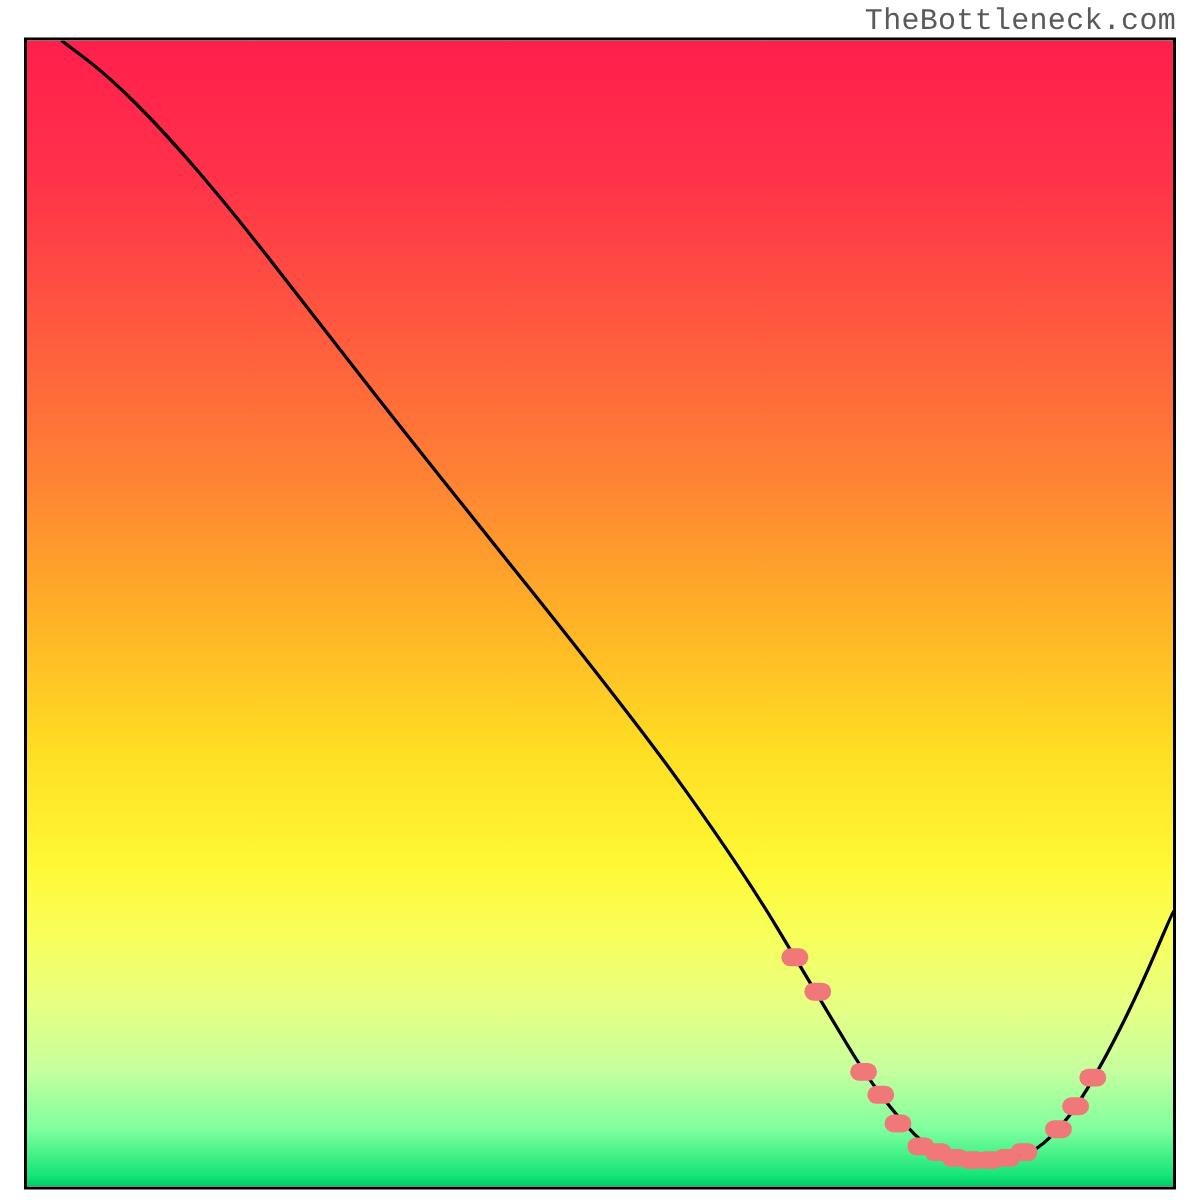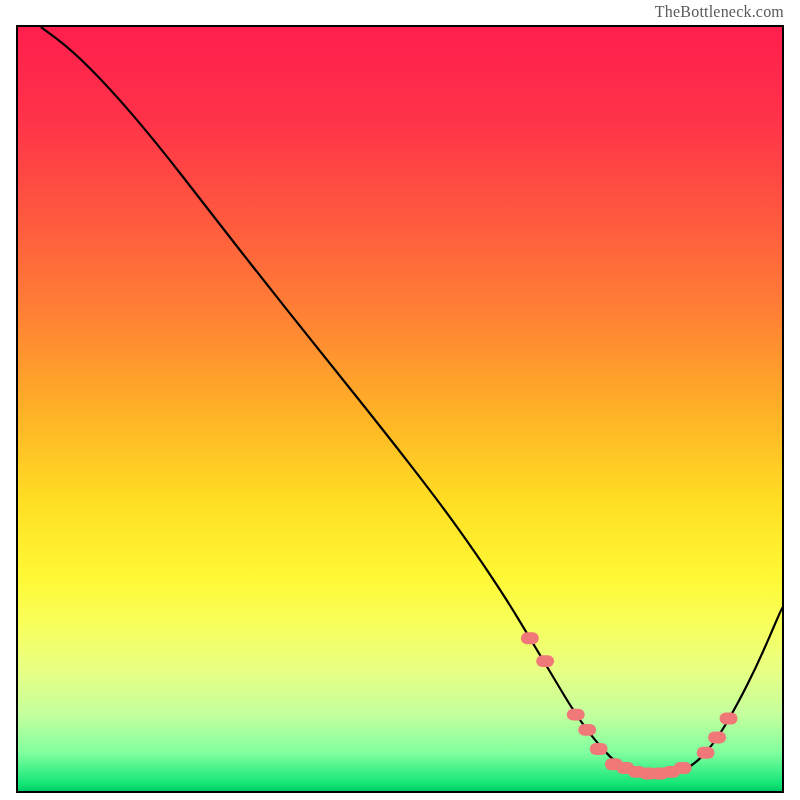--- a/index.html
+++ b/index.html
@@ -20,22 +20,22 @@
     overflow: hidden;
   }
   .gradient-bg {
     position: absolute;
     inset: 0;
   }
   .watermark {
     position: absolute;
     top: 3px;
     right: 16px;
-    font-family: Liberation Serif, serif;
-    font-size: 16px;
+    font-family: Liberation Mono, monospace;
+    font-size: 20px;
     font-weight: 500;
     color: #5a5a5a;
     letter-spacing: 0.2px;
   }
   .curve-line {
     position: absolute;
     inset: 0;
     pointer-events: none;
   }
   .markers {

